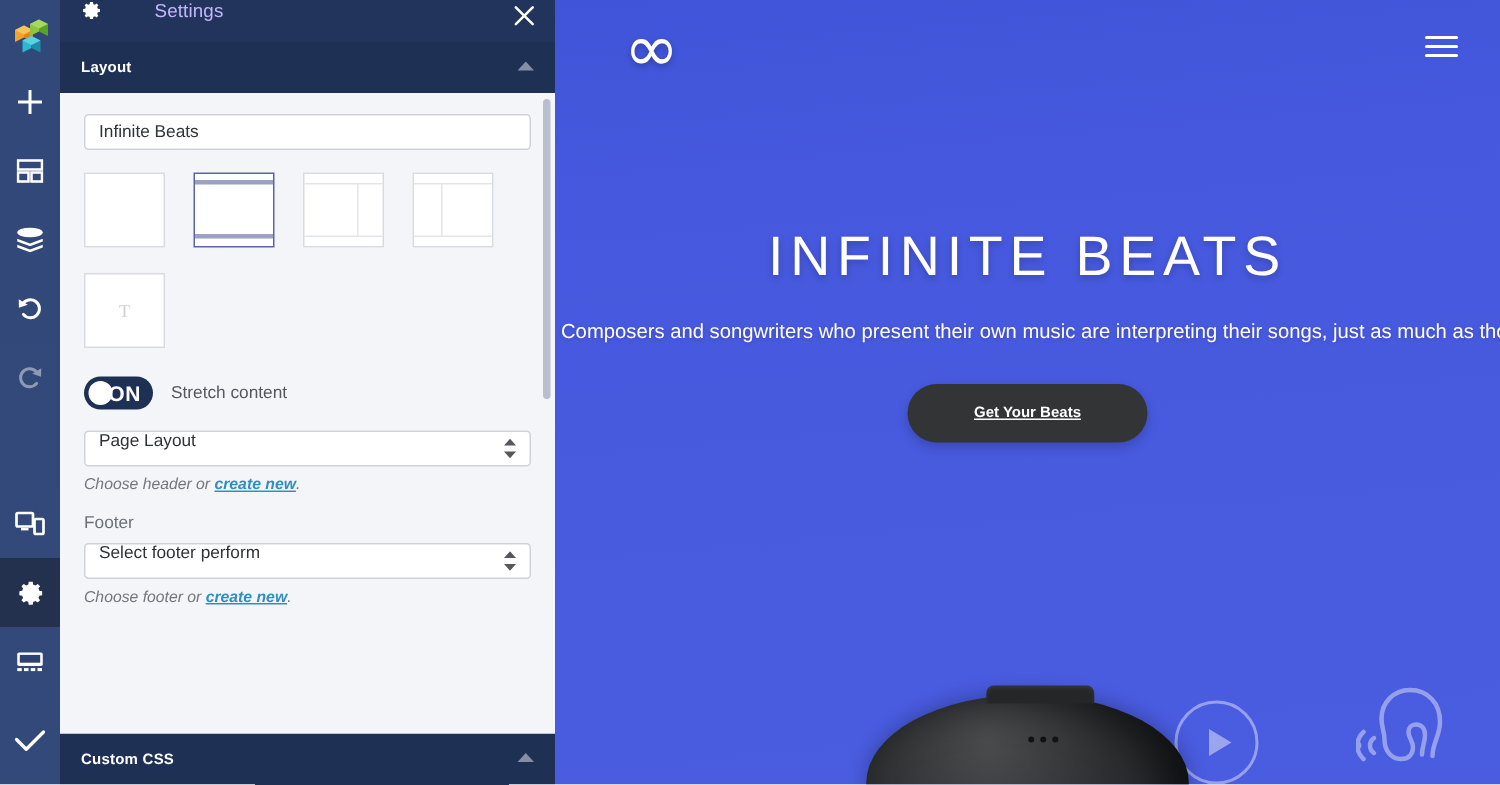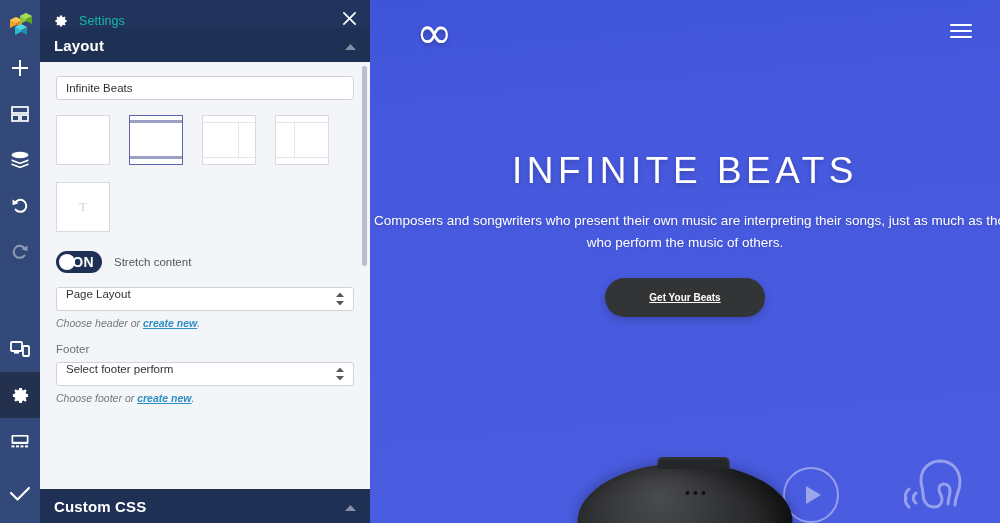--- a/index.html
+++ b/index.html
@@ -38,37 +38,37 @@
   
   .panel {
     width: 330px; height: 523px; flex: 0 0 330px;
     display: flex; flex-direction: column;
     background: #f4f5f8;
     position: relative;
     z-index: 5;
   }
   .panel-head {
     height: 28px; background: #23345c;
-    display: flex; align-items: flex-end;
+    display: flex; align-items: flex-start;
     padding: 0 11px 0 14px;
-    color: #14b8a6; flex: 0 0 28px;
+    color: #c4b5fd; flex: 0 0 28px; gap: 24px;
   }
   .panel-head .gear { margin-right: 11px; display:flex; }
   .panel-title { font-size: 12.5px; letter-spacing:.1px; }
   .panel-head .spacer { flex: 1; }
   .close-x {
     width: 20px; height: 20px;
     display:flex;align-items:center;justify-content:center;
     color:#fff;
   }
 
   .section-head {
     height: 34px; background: #1f3055;
     display:flex; align-items:center; padding: 0 14px;
-    color:#fff; font-size:15px; font-weight:bold;
+    color:#fff; font-size:10px; font-weight:bold;
     flex: 0 0 34px;
     letter-spacing:.15px;
   }
   .section-head .spacer { flex:1; }
   .caret { opacity:.6; }
 
   .section-body {
     flex: 1 1 auto; overflow: hidden;
     background: #f4f5f8;
     padding: 14px 16px 0 16px;
@@ -445,21 +445,20 @@
         <i></i>
         <i></i>
         <i></i>
       </span>
     </div>
 
     <div class="hero">
       <h1>INFINITE BEATS</h1>
       <p>
         <span>Composers and songwriters who present their own music are interpreting their songs, just as much as those</span>
-        <span class="l2">who perform the music of others.</span>
       </p>
       <a class="cta" href="#">Get Your Beats</a>
     </div>
 
     <div class="deco-play">
       <span class="tri"></span>
     </div>
 
     <div class="deco-ear">
       <svg width="74" height="74" viewBox="0 0 74 74">

